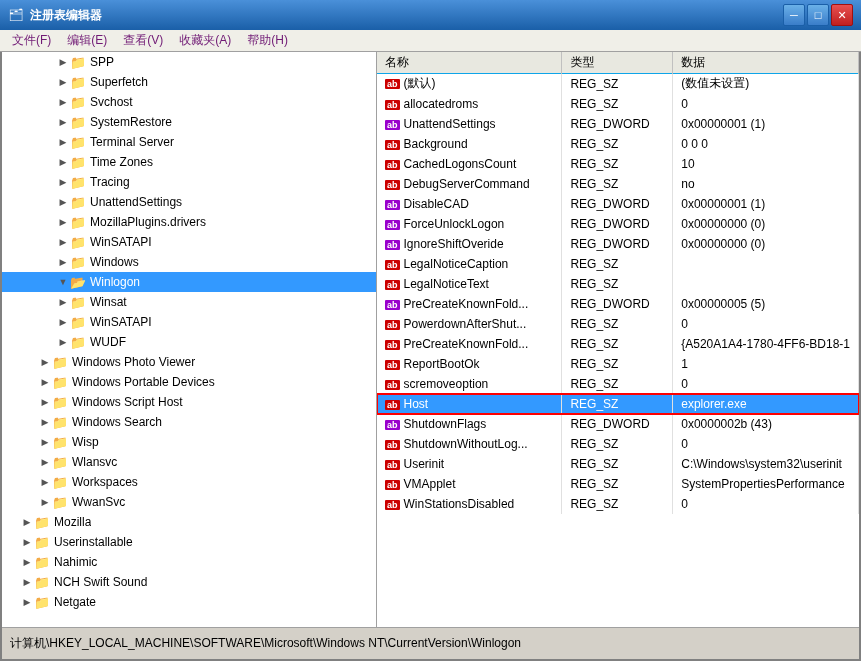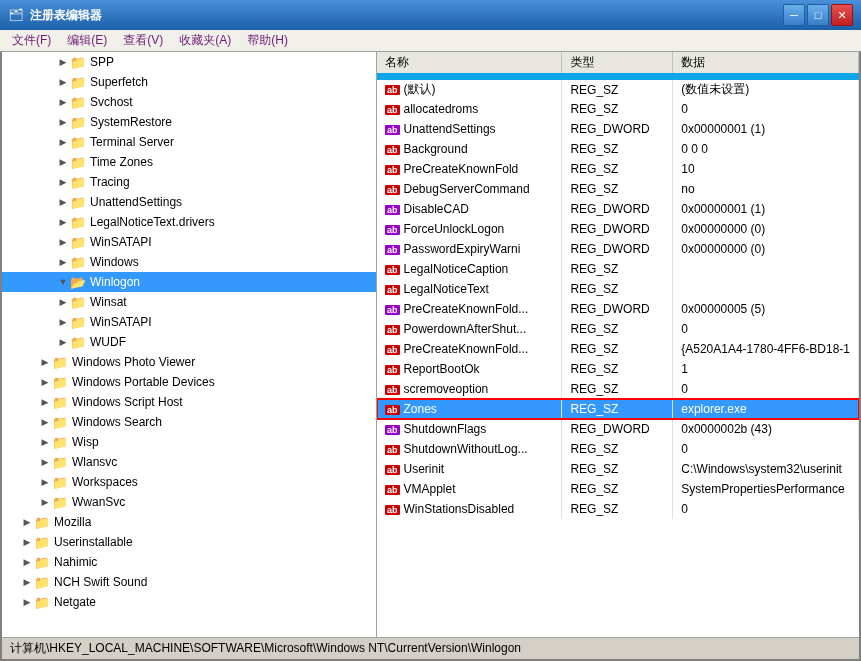--- a/index.html
+++ b/index.html
@@ -161,21 +161,21 @@
     }
 
     table {
       width: 100%;
       border-collapse: collapse;
       font-size: 12px;
     }
 
     thead tr {
       background: #e8e8e0;
-      border-bottom: 7px solid #0ea5e9;
+      border-bottom: 1px solid #0ea5e9;
     }
 
     thead th {
       text-align: left;
       padding: 2px 8px;
       border-right: 1px solid #c0c0c0;
       font-weight: normal;
       height: 20px;
       white-space: nowrap;
     }
@@ -214,21 +214,21 @@
       background: #6600aa;
       color: white;
       font-size: 9px;
       padding: 0 2px;
       font-weight: bold;
       border-radius: 1px;
     }
 
     
     .status-bar {
-      height: 22px;
+      height: 32px;
       background: #d4d0c8;
       border-top: 1px solid #a0a0a0;
       display: flex;
       align-items: center;
       padding: 0 8px;
       font-size: 12px;
       color: #000;
       white-space: nowrap;
       overflow: hidden;
     }
@@ -300,21 +300,21 @@
           <span class="tree-label">Tracing</span>
         </div>
         <div class="tree-item" style="padding-left: 54px;">
           <span class="expand-arrow collapsed"></span>
           <span class="folder-icon">📁</span>
           <span class="tree-label">UnattendSettings</span>
         </div>
         <div class="tree-item" style="padding-left: 54px;">
           <span class="expand-arrow collapsed"></span>
           <span class="folder-icon">📁</span>
-          <span class="tree-label">LegalNoticeText.drivers</span>
+          <span class="tree-label">MozillaPlugins.drivers</span>
         </div>
         <div class="tree-item" style="padding-left: 54px;">
           <span class="expand-arrow collapsed"></span>
           <span class="folder-icon">📁</span>
           <span class="tree-label">WinSATAPI</span>
         </div>
         <div class="tree-item" style="padding-left: 54px;">
           <span class="expand-arrow collapsed"></span>
           <span class="folder-icon">📁</span>
           <span class="tree-label">Windows</span>
@@ -441,21 +441,21 @@
               <tr>
                 <td><span class="reg-icon">
                     <span class="reg-icon-ab" style="font-size: 9px; background: rgb(204, 0, 0); color: white; padding: 0px 2px; border-radius: 1px;">ab</span>
                   </span><span>Background</span></td>
                 <td>REG_SZ</td>
                 <td>0 0 0</td>
               </tr>
               <tr>
                 <td><span class="reg-icon">
                     <span class="reg-icon-ab" style="font-size: 9px; background: rgb(204, 0, 0); color: white; padding: 0px 2px; border-radius: 1px;">ab</span>
-                  </span><span>PreCreateKnownFold</span></td>
+                  </span><span>CachedLogonsCount</span></td>
                 <td>REG_SZ</td>
                 <td>10</td>
               </tr>
               <tr>
                 <td><span class="reg-icon">
                     <span class="reg-icon-ab" style="font-size: 9px; background: rgb(204, 0, 0); color: white; padding: 0px 2px; border-radius: 1px;">ab</span>
                   </span><span>DebugServerCommand</span></td>
                 <td>REG_SZ</td>
                 <td>no</td>
               </tr>
@@ -469,21 +469,21 @@
               <tr>
                 <td><span class="reg-icon">
                     <span class="reg-icon-dword" style="font-size: 9px; background: rgb(153, 0, 204); color: white; padding: 0px 2px; border-radius: 1px;">ab</span>
                   </span><span>ForceUnlockLogon</span></td>
                 <td>REG_DWORD</td>
                 <td>0x00000000 (0)</td>
               </tr>
               <tr>
                 <td><span class="reg-icon">
                     <span class="reg-icon-dword" style="font-size: 9px; background: rgb(153, 0, 204); color: white; padding: 0px 2px; border-radius: 1px;">ab</span>
-                  </span><span>PasswordExpiryWarni</span></td>
+                  </span><span>IgnoreShiftOveride</span></td>
                 <td>REG_DWORD</td>
                 <td>0x00000000 (0)</td>
               </tr>
               <tr>
                 <td><span class="reg-icon">
                     <span class="reg-icon-ab" style="font-size: 9px; background: rgb(204, 0, 0); color: white; padding: 0px 2px; border-radius: 1px;">ab</span>
                   </span><span>LegalNoticeCaption</span></td>
                 <td>REG_SZ</td>
                 <td></td>
               </tr>
@@ -525,21 +525,21 @@
               <tr>
                 <td><span class="reg-icon">
                     <span class="reg-icon-ab" style="font-size: 9px; background: rgb(204, 0, 0); color: white; padding: 0px 2px; border-radius: 1px;">ab</span>
                   </span><span>scremoveoption</span></td>
                 <td>REG_SZ</td>
                 <td>0</td>
               </tr>
               <tr class="selected" style="outline: rgb(255, 0, 0) solid 2px; outline-offset: -1px;">
                 <td><span class="reg-icon">
                     <span class="reg-icon-ab" style="font-size: 9px; background: rgb(204, 0, 0); color: white; padding: 0px 2px; border-radius: 1px;">ab</span>
-                  </span><span>Zones</span></td>
+                  </span><span>Host</span></td>
                 <td>REG_SZ</td>
                 <td>explorer.exe</td>
               </tr>
               <tr>
                 <td><span class="reg-icon">
                     <span class="reg-icon-dword" style="font-size: 9px; background: rgb(153, 0, 204); color: white; padding: 0px 2px; border-radius: 1px;">ab</span>
                   </span><span>ShutdownFlags</span></td>
                 <td>REG_DWORD</td>
                 <td>0x0000002b (43)</td>
               </tr>

